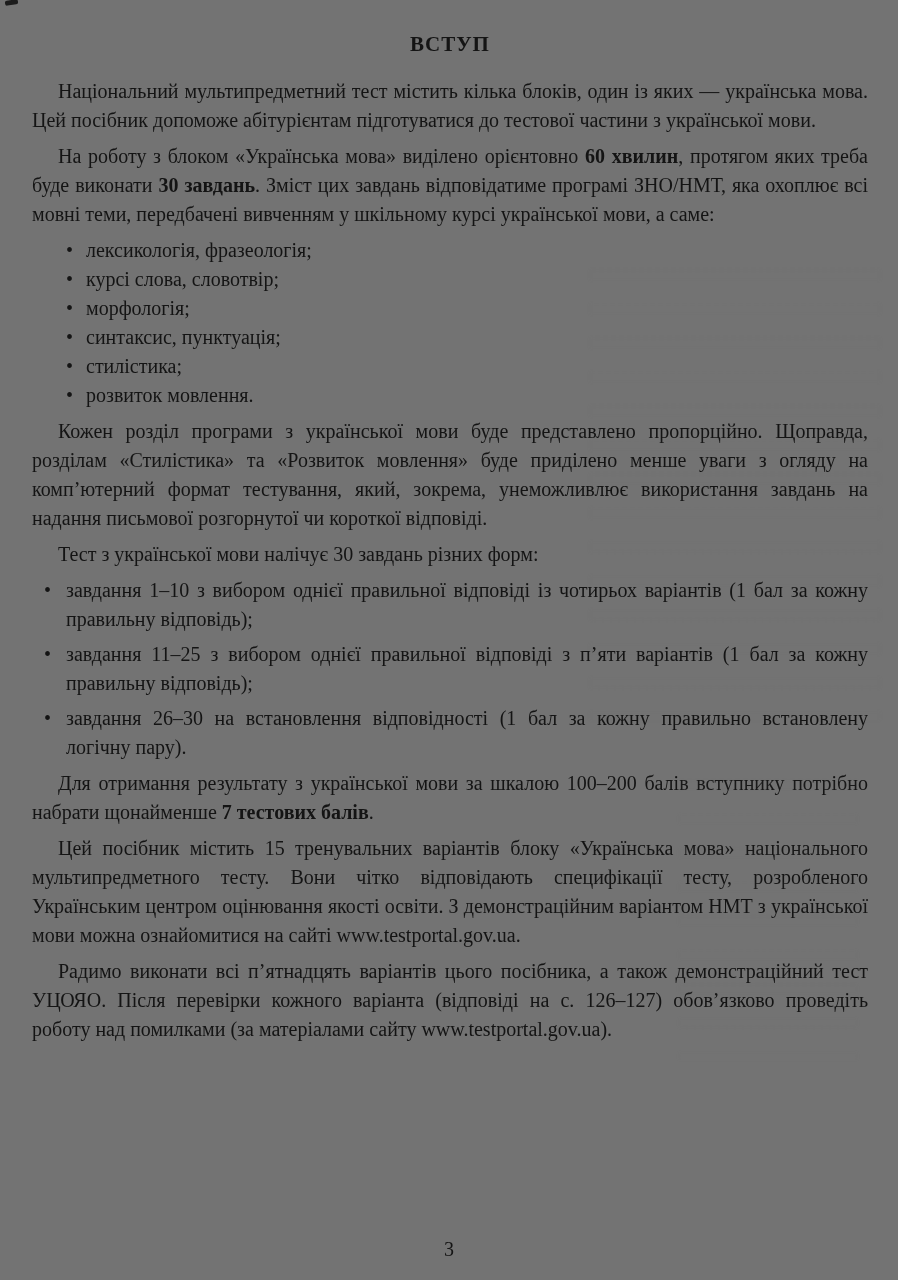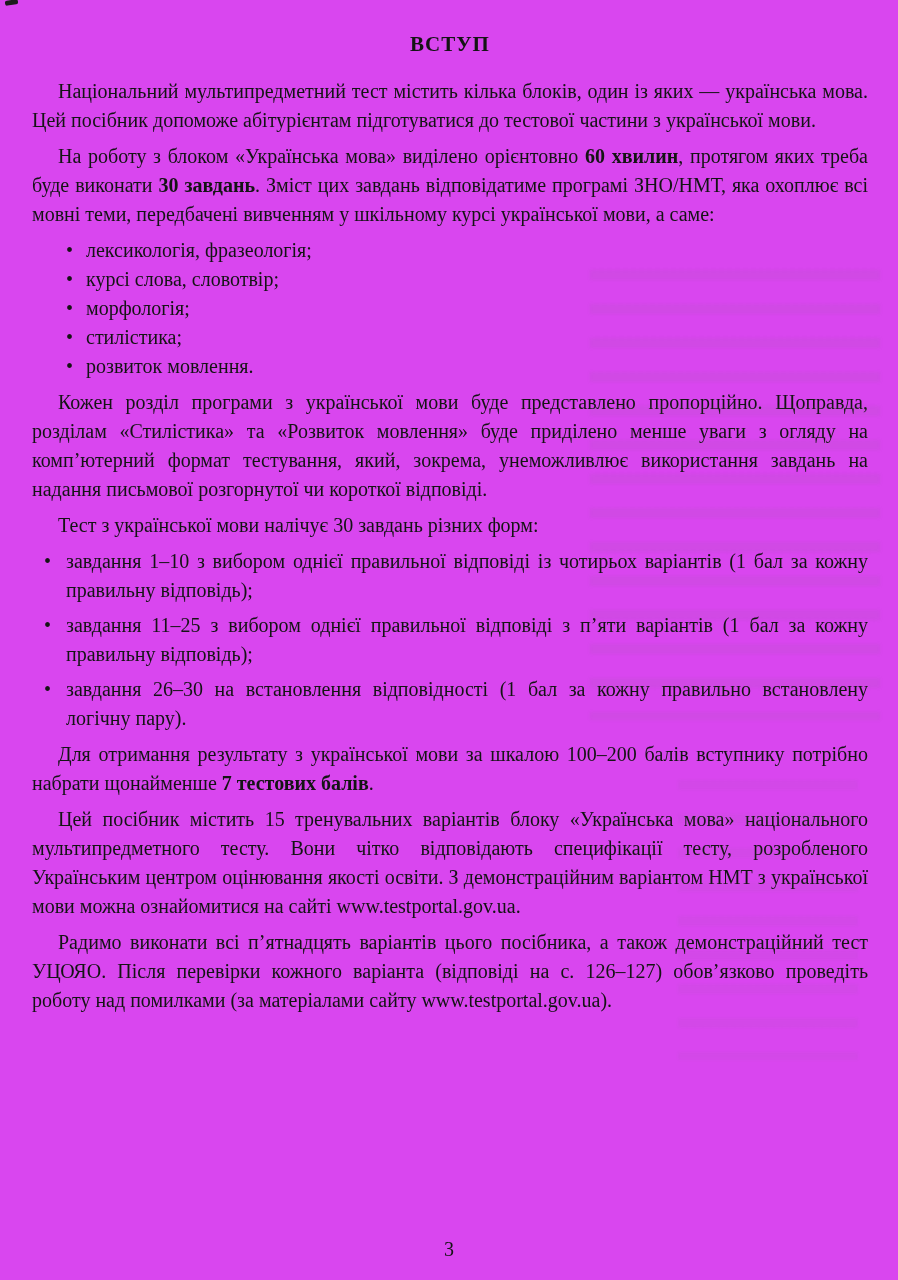--- a/index.html
+++ b/index.html
@@ -6,21 +6,21 @@
   html, body { background: #ffffff; }
   body {
     width: 898px;
     font-family: "Liberation Serif", "DejaVu Serif", serif;
     color: #141414;
   }
   .page {
     position: relative;
     width: 898px;
     height: 1280px;
-    background: #d946ef;
+    background: #737373;
     padding: 18px 30px 0 32px;
     font-size: 20px;
     line-height: 29px;
     overflow: hidden;
   }
   .title {
     font-size: 21px;
     font-weight: bold;
     text-align: center;
     letter-spacing: 1px;
@@ -102,20 +102,21 @@
   <h1 class="title">ВСТУП</h1>
 
   <p class="para">Національний мультипредметний тест містить кілька блоків, один із яких — українська мова. Цей посібник допоможе абітурієнтам підготуватися до тестової частини з української мови.</p>
 
   <p class="para"><span>На роботу з блоком «Українська мова» виділено орієнтовно </span><b>60 хвилин</b><span>, протягом яких треба буде виконати </span><b>30 завдань</b><span>. Зміст цих завдань відповідатиме програмі ЗНО/НМТ, яка охоплює всі мовні теми, передбачені вивченням у шкільному курсі української мови, а саме:</span></p>
 
   <ul class="topics">
     <li>лексикологія, фразеологія;</li>
     <li>курсі слова, словотвір;</li>
     <li>морфологія;</li>
+    <li>синтаксис, пунктуація;</li>
     <li>стилістика;</li>
     <li>розвиток мовлення.</li>
   </ul>
 
   <p class="para">Кожен розділ програми з української мови буде представлено пропорційно. Щоправда, розділам «Стилістика» та «Розвиток мовлення» буде приділено менше уваги з огляду на комп’ютерний формат тестування, який, зокрема, унеможливлює використання завдань на надання письмової розгорнутої чи короткої відповіді.</p>
 
   <p class="para">Тест з української мови налічує 30 завдань різних форм:</p>
 
   <ul class="tasks">
     <li>завдання 1–10 з вибором однієї правильної відповіді із чотирьох варіантів (1 бал за кожну правильну відповідь);</li>

